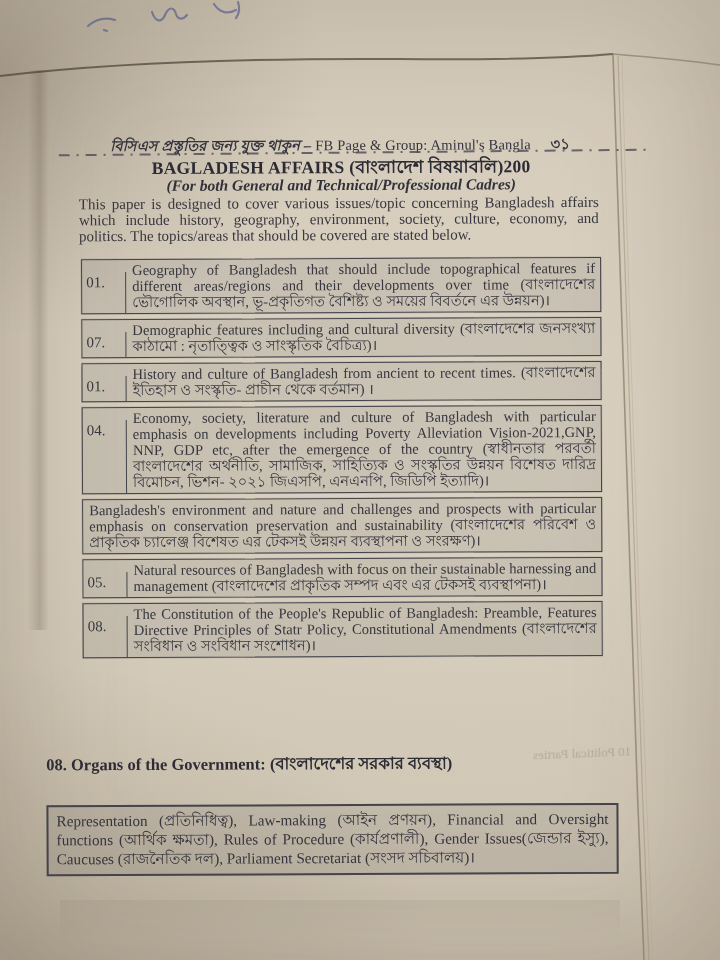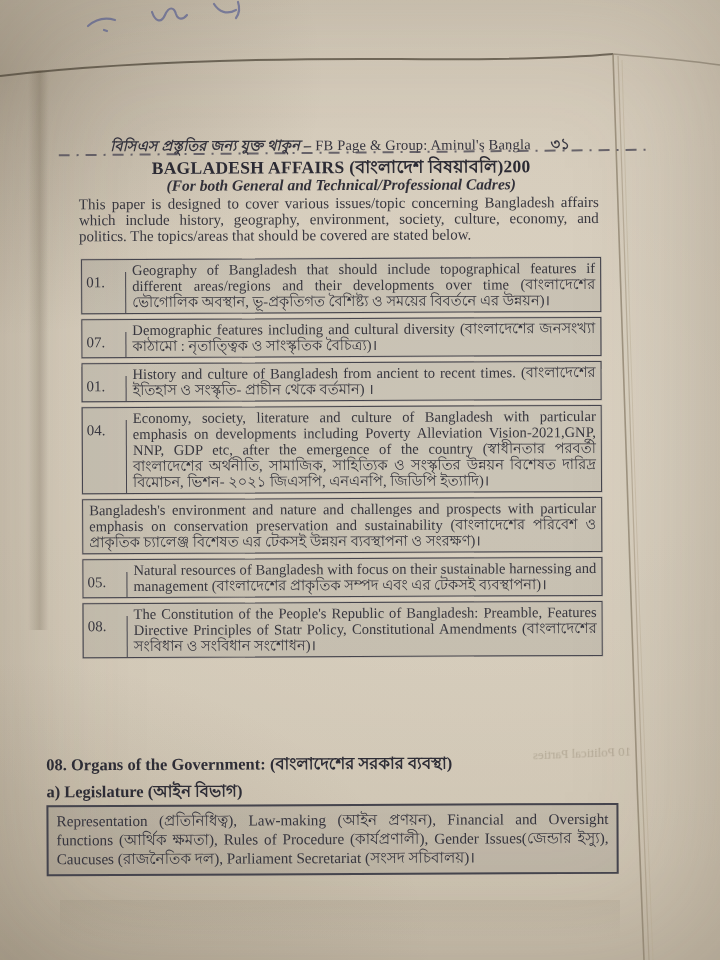--- a/index.html
+++ b/index.html
@@ -146,17 +146,16 @@
         <div class="syl-no">05.</div>
         <div class="syl-text">Natural resources of Bangladesh with focus on their sustainable harnessing and management (বাংলাদেশের প্রাকৃতিক সম্পদ এবং এর টেকসই ব্যবস্থাপনা)।</div>
       </div>
         <div class="syl-row">
         <div class="syl-no">08.</div>
         <div class="syl-text">The Constitution of the People's Republic of Bangladesh: Preamble, Features Directive Principles of Statr Policy, Constitutional Amendments (বাংলাদেশের সংবিধান ও সংবিধান সংশোধন)।</div>
       </div>
       </div>
 
     <div class="abs sec-heading">08. Organs of the Government: (বাংলাদেশের সরকার ব্যবস্থা)</div>
-    <div class="abs sec-subheading">a) Legislature (আইন বিভাগ)</div>
     <div class="abs sec-box">Representation (প্রতিনিধিত্ব), Law-making (আইন প্রণয়ন), Financial and Oversight functions (আর্থিক ক্ষমতা), Rules of Procedure (কার্যপ্রণালী), Gender Issues(জেন্ডার ইস্যু), Caucuses (রাজনৈতিক দল), Parliament Secretariat  (সংসদ সচিবালয়)।</div>
 
   </div>
 </div>
 
 </body></html>

